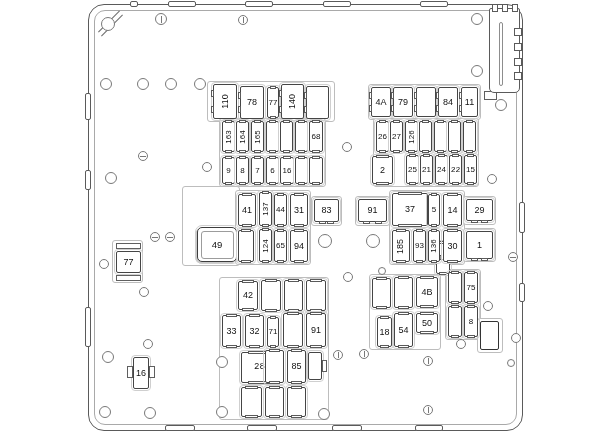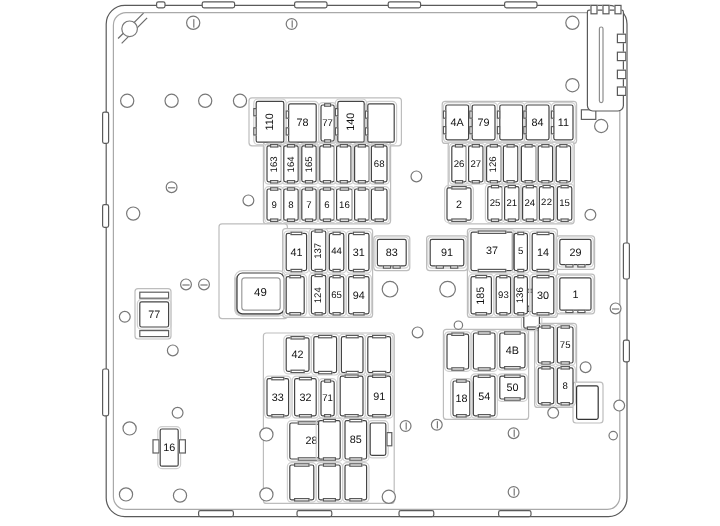--- a/index.html
+++ b/index.html
@@ -270,21 +270,21 @@
     </div>
     <div class="fuse mini" style="left: 267px; top: 317px; width: 12px; height: 30px;">
       <span class="lbl">71</span>
     </div>
     <div class="fuse med" style="left: 283px; top: 313px; width: 20px; height: 34px;">
       <span class="lbl"></span>
     </div>
     <div class="fuse med" style="left: 306px; top: 313px; width: 20px; height: 34px;">
       <span class="lbl">91</span>
     </div>
-    <div class="fuse med" style="left: 241px; top: 352px; width: 37px; height: 31px;">
+    <div class="fuse med" style="left: 241px; top: 352px; width: 37px; height: 31px; font-family: Liberation Mono, monospace;">
       <span class="lbl">28</span>
     </div>
     <div class="fuse med" style="left: 265px; top: 350px; width: 19px; height: 33px;">
       <span class="lbl"></span>
     </div>
     <div class="fuse med" style="left: 287px; top: 350px; width: 19px; height: 33px;">
       <span class="lbl">85</span>
     </div>
     <div class="fuse plain" style="left: 308px; top: 352px; width: 14px; height: 28px;">
       <span class="lbl"></span>

